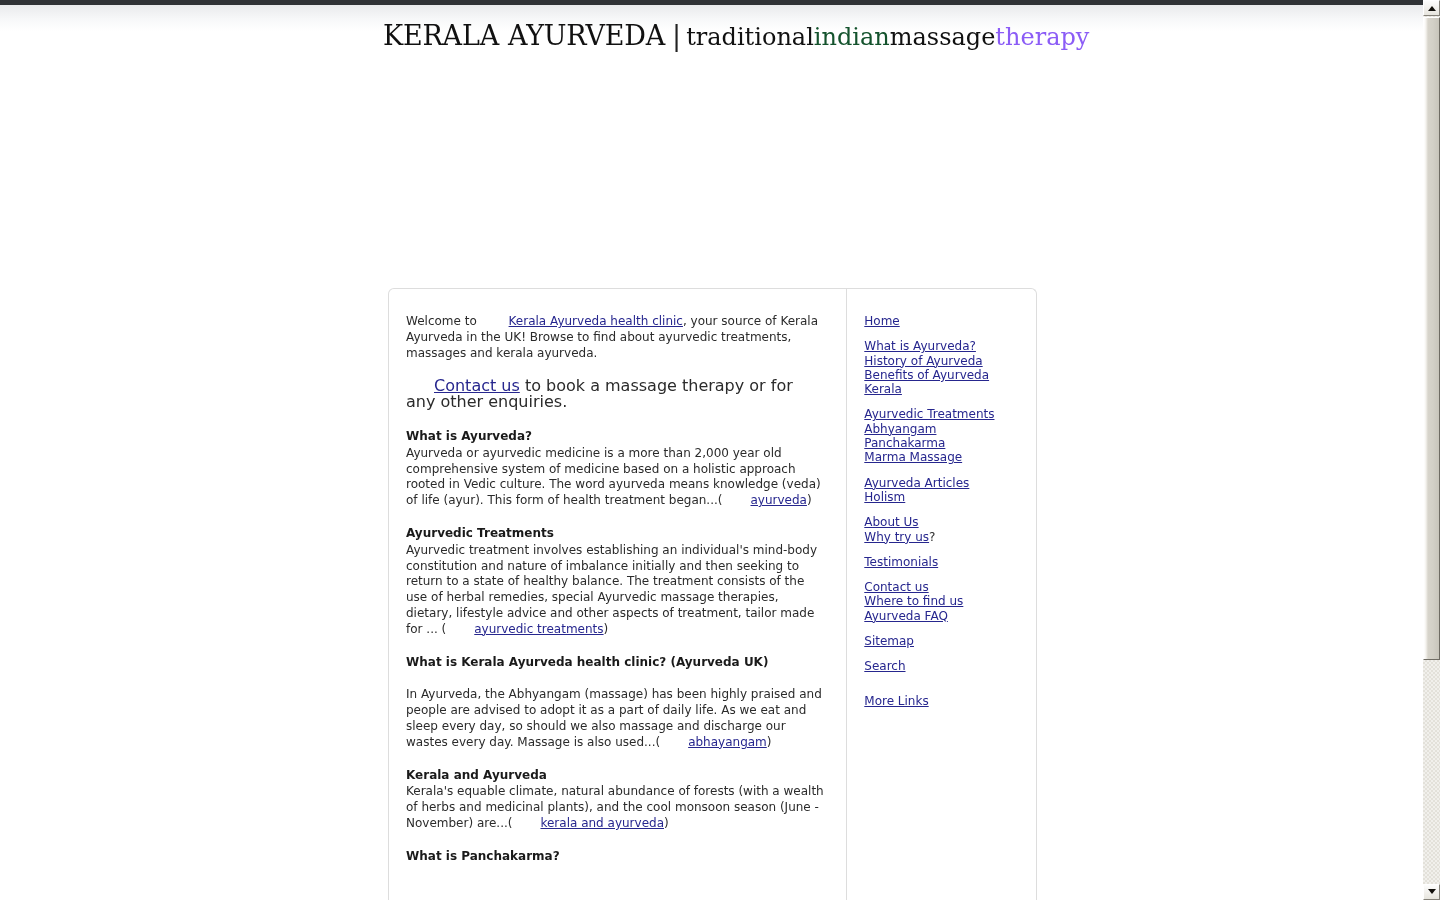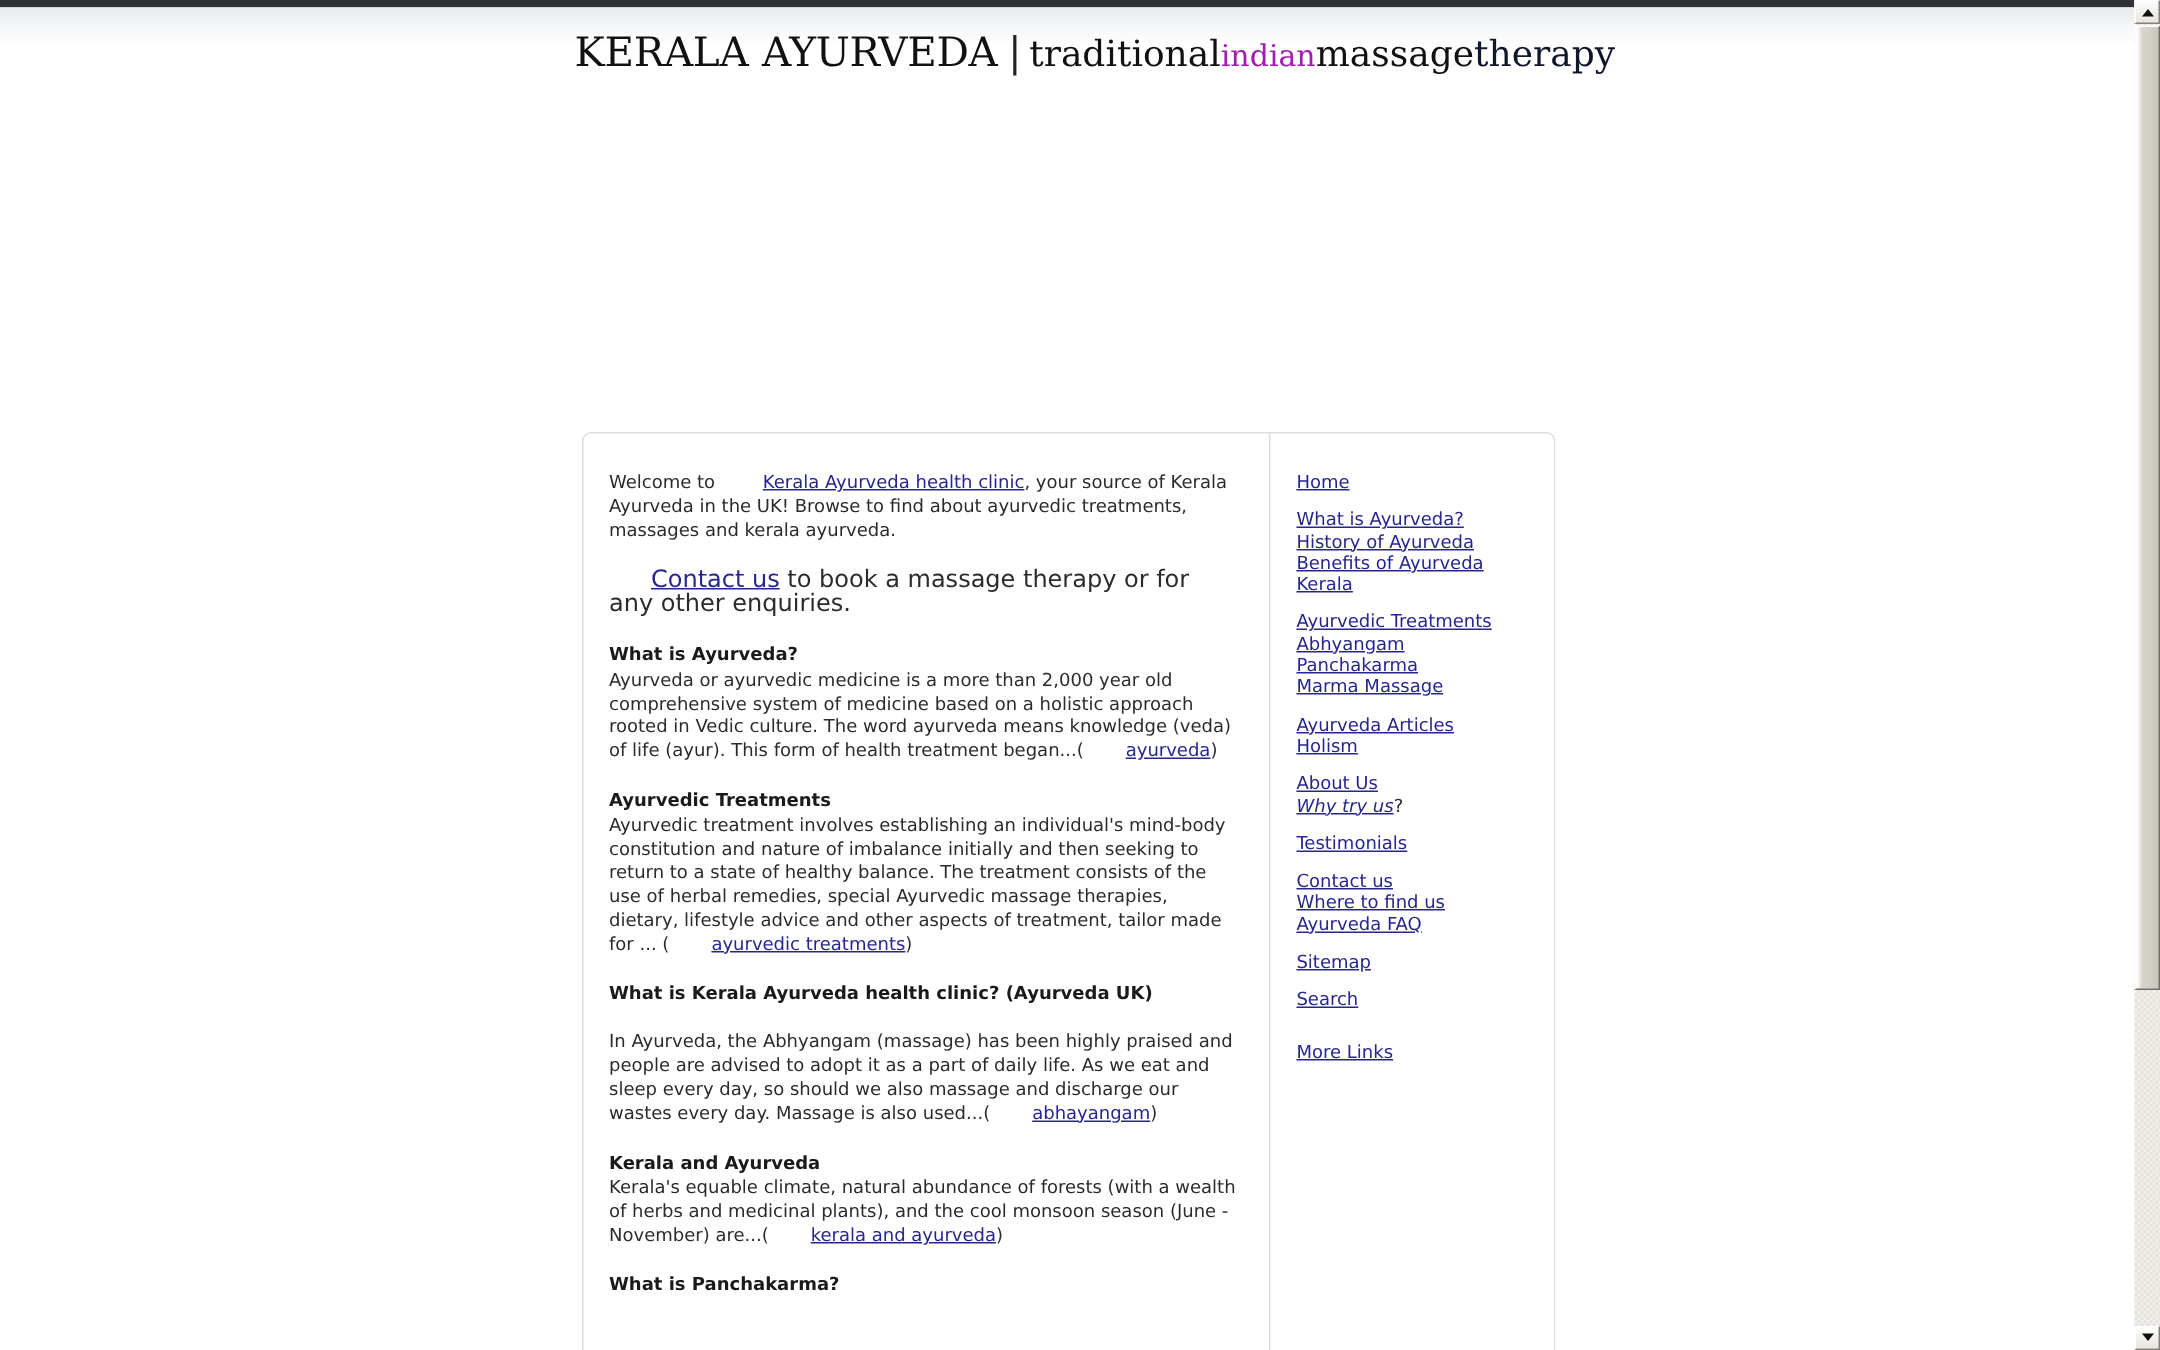--- a/index.html
+++ b/index.html
@@ -126,22 +126,22 @@
     text-transform: uppercase;
     letter-spacing: -0.2px;
     font-size: 27px;
   }
   .logo-pipe {
     color: #222222;
     font-weight: 300;
     padding: 0 5px 0 7px;
   }
   .tag-dark { color: #111111; font-size: 24px; }
-  .tag-gray { color: #a21caf; font-size: 20px; }
-  .tag-gray2 { color: #0f172a; font-size: 24px; }
+  .tag-gray { color: #14532d; font-size: 24px; }
+  .tag-gray2 { color: #8b5cf6; font-size: 24px; }
   .logo-pron {
     font-family: "DejaVu Serif", "Liberation Serif", serif;
     font-style: italic;
     font-size: 13px;
     color: #1b1b1b;
     margin-top: -2px;
     letter-spacing: 0.2px;
   }
 
   
@@ -219,21 +219,21 @@
   .nav-group:last-child { margin-bottom: 0; margin-top: 20px; }
   .nav-item {
     display: block;
     font-size: 12px;
     line-height: 14.3px;
     color: #26268e;
     text-decoration: underline;
     margin-bottom: 0;
   }
   .nav-row { font-size: 12px; line-height: 14.3px; color: #2b2b2b; }
-  .nav-row a { color: #26268e; text-decoration: underline; font-style: italic; }
+  .nav-row a { color: #26268e; text-decoration: underline; }
 </style>
 </head>
 <body>
 
 <div class="top-chrome-bar"></div>
 
 <div class="page-canvas">
   <div class="page-top-gradient"></div>
 
   <div class="site-header">

